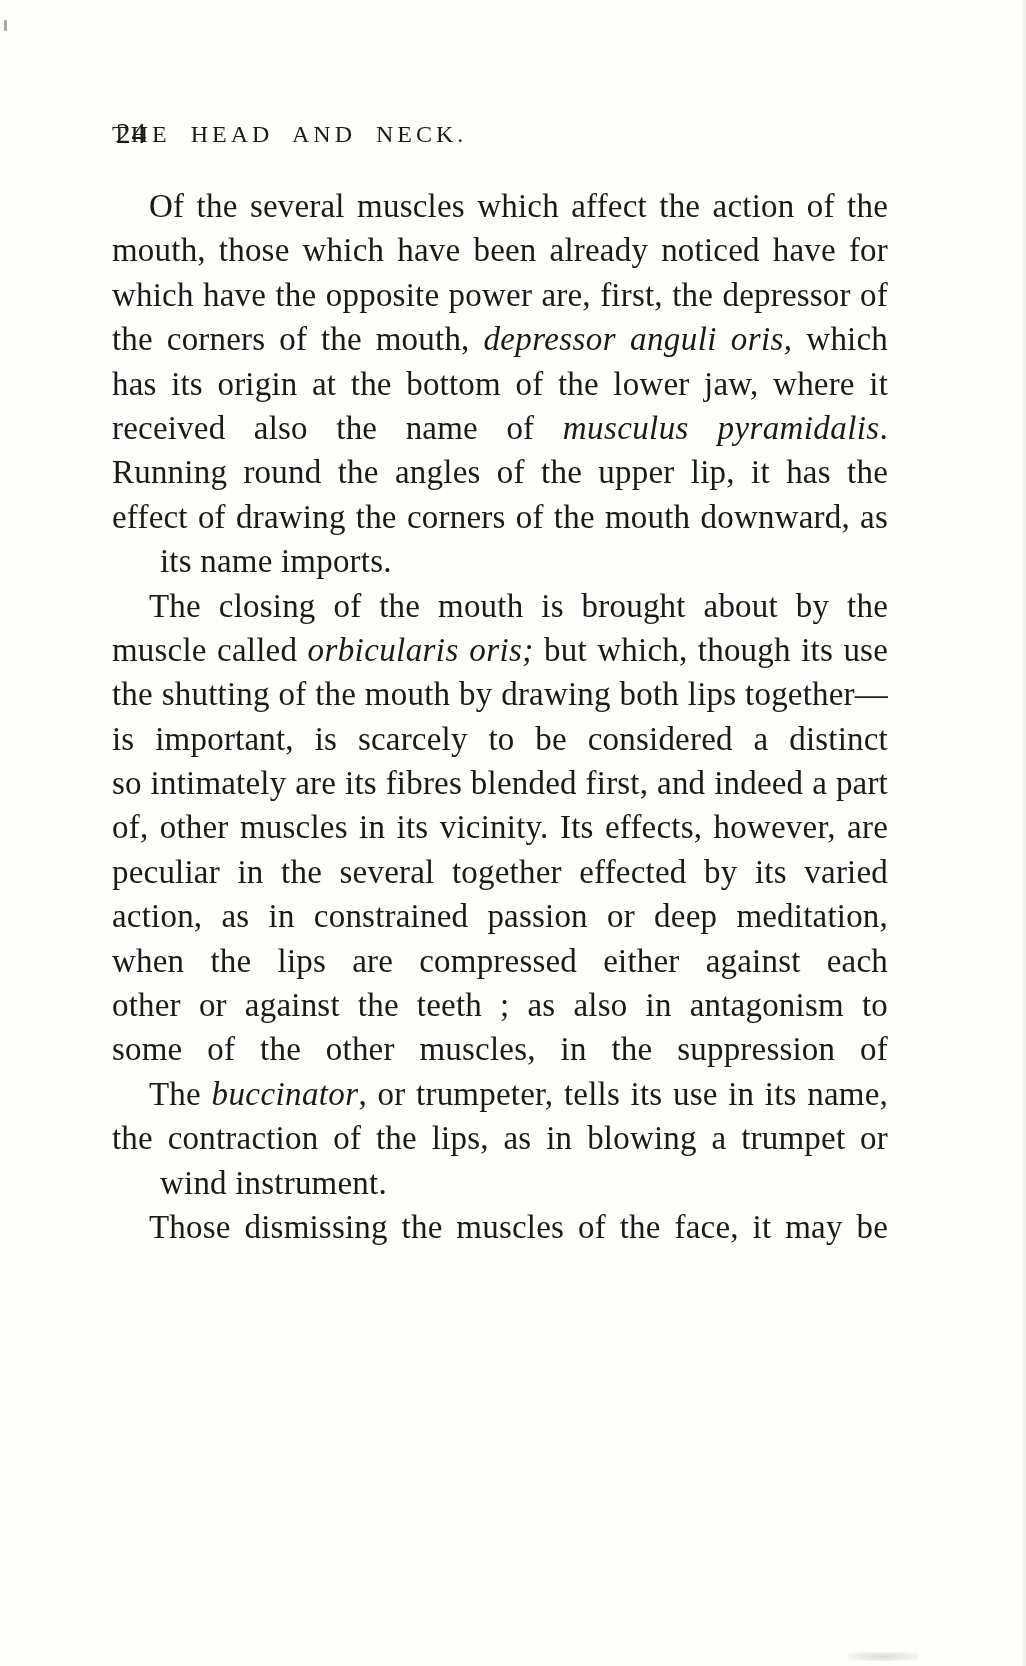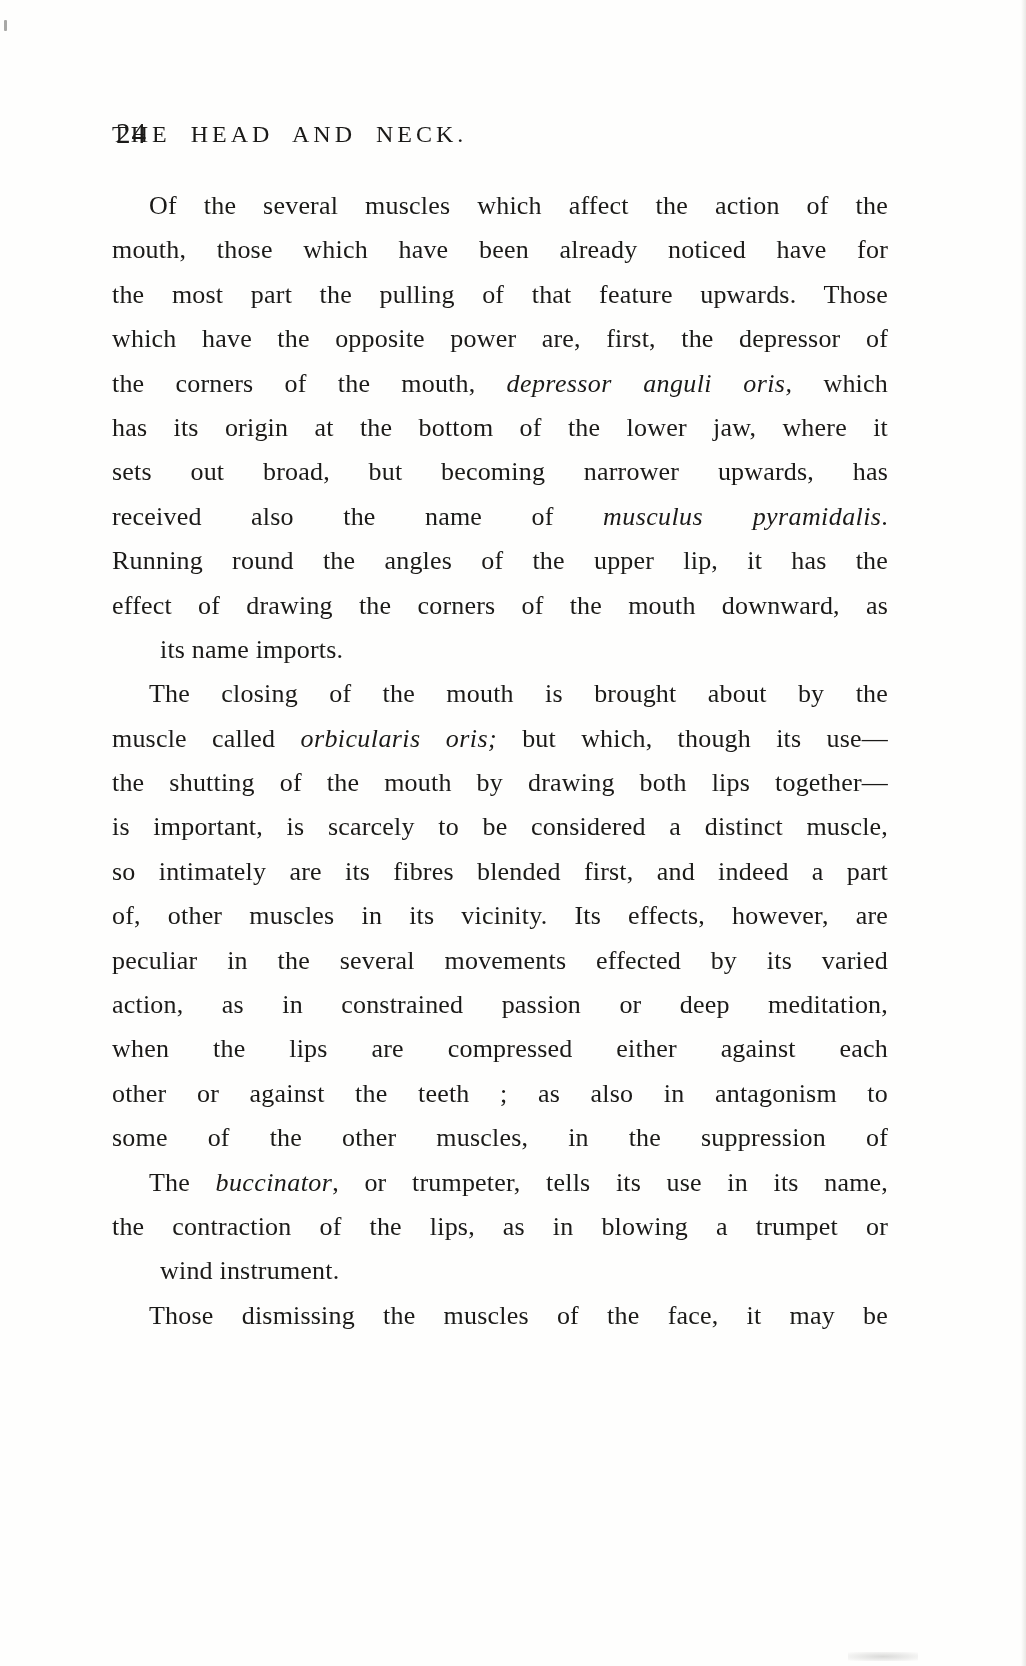--- a/index.html
+++ b/index.html
@@ -70,21 +70,21 @@
     word-spacing: 10px;
     white-space: nowrap;
   }
   .text-block {
     position: absolute;
     top: 184px;
     left: 112px;
     width: 776px;
   }
   .line {
-    font-size: 26px;
+    font-size: 33px;
     line-height: 44.4px;
     height: 44.4px;
     text-align: justify;
     text-align-last: justify;
     overflow: hidden;
     letter-spacing: 0.2px;
   }
   .line.last {
     text-align-last: left;
     margin-left: 48px;
@@ -106,36 +106,34 @@
   <div class="smudge"></div>
 
   <div class="page-header">
     <span class="page-number">24</span>
     <span class="running-title">THE HEAD AND NECK.</span>
   </div>
 
   <div class="text-block">
       <div class="line indent"><span>Of the several muscles which affect the action of the</span></div>
       <div class="line"><span>mouth, those which have been already noticed have for</span></div>
-      <div class="line"><span>the most part the pulling of that feature upwards. Those</span></div>
       <div class="line"><span>which have the opposite power are, first, the depressor of</span></div>
       <div class="line"><span>the corners of the mouth, </span><i>depressor anguli oris,</i><span> which</span></div>
       <div class="line"><span>has its origin at the bottom of the lower jaw, where it</span></div>
-      <div class="line"><span>sets out broad, but becoming narrower upwards, has</span></div>
       <div class="line"><span>received also the name of </span><i>musculus pyramidalis</i><span>.</span></div>
       <div class="line"><span>Running round the angles of the upper lip, it has the</span></div>
       <div class="line"><span>effect of drawing the corners of the mouth downward, as</span></div>
       <div class="line last"><span>its name imports.</span></div>
       <div class="line indent"><span>The closing of the mouth is brought about by the</span></div>
       <div class="line"><span>muscle called </span><i>orbicularis oris;</i><span> but which, though its use—</span></div>
       <div class="line"><span>the shutting of the mouth by drawing both lips together—</span></div>
       <div class="line"><span>is important, is scarcely to be considered a distinct muscle,</span></div>
       <div class="line"><span>so intimately are its fibres blended first, and indeed a part</span></div>
       <div class="line"><span>of, other muscles in its vicinity. Its effects, however, are</span></div>
-      <div class="line"><span>peculiar in the several movements effected by its varied</span></div>
+      <div class="line"><span>peculiar in the several together effected by its varied</span></div>
       <div class="line"><span>action, as in constrained passion or deep meditation,</span></div>
       <div class="line"><span>when the lips are compressed either against each</span></div>
       <div class="line"><span>other or against the teeth ; as also in antagonism to</span></div>
       <div class="line"><span>some of the other muscles, in the suppression of</span></div>
       <div class="line indent"><span>The </span><i>buccinator</i><span>, or trumpeter, tells its use in its name,</span></div>
       <div class="line"><span>the contraction of the lips, as in blowing a trumpet or</span></div>
       <div class="line last"><span>wind instrument.</span></div>
       <div class="line indent"><span>Those dismissing the muscles of the face, it may be</span></div>
     </div>
 </div>

